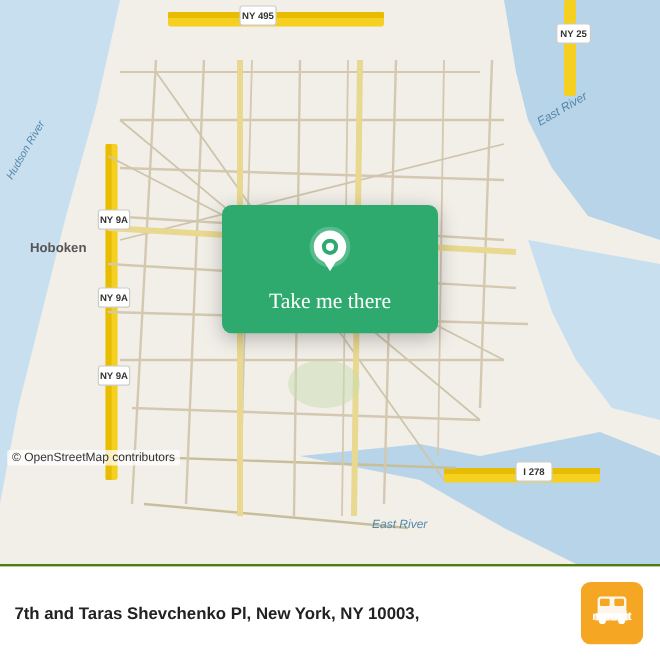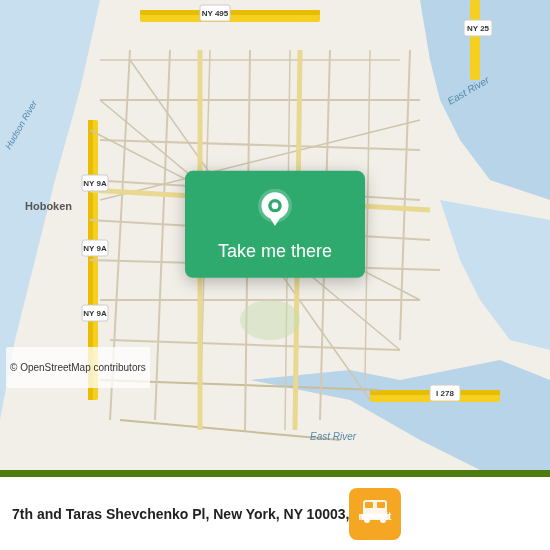--- a/index.html
+++ b/index.html
@@ -52,31 +52,33 @@
     }
 
     #take-me-there-btn {
       color: #fff;
       font-size: 18px;
       font-weight: 500;
       background: none;
       border: none;
       cursor: pointer;
       white-space: nowrap;
+      font-family: Liberation Serif, serif;
     }
 
     
     #bottom-bar {
       width: 550px;
       height: 80px;
       background: #fff;
       display: flex;
       align-items: center;
+      justify-content: space-between;
       padding: 0 14px 0 12px;
-      border-top: 7px solid #4d7c0f;
+      border-top: 2px solid #4d7c0f;
     }
 
     #location-info {
       display: flex;
       flex-direction: column;
       gap: 2px;
     }
 
     #location-name {
       font-size: 14px;
@@ -97,21 +99,21 @@
     }
 
     
     #osm-attribution {
       position: absolute;
       bottom: 82px;
       left: 6px;
       font-size: 10px;
       color: #333;
       background: rgba(255,255,255,0.75);
-      padding: 15px 4px;
+      padding: 1px 4px;
       border-radius: 2px;
     }
   </style>
 </head>
 <body>
 
 <div id="map-container">
 
   <svg id="map-bg" viewBox="0 0 550 470" xmlns="http://www.w3.org/2000/svg">
 

